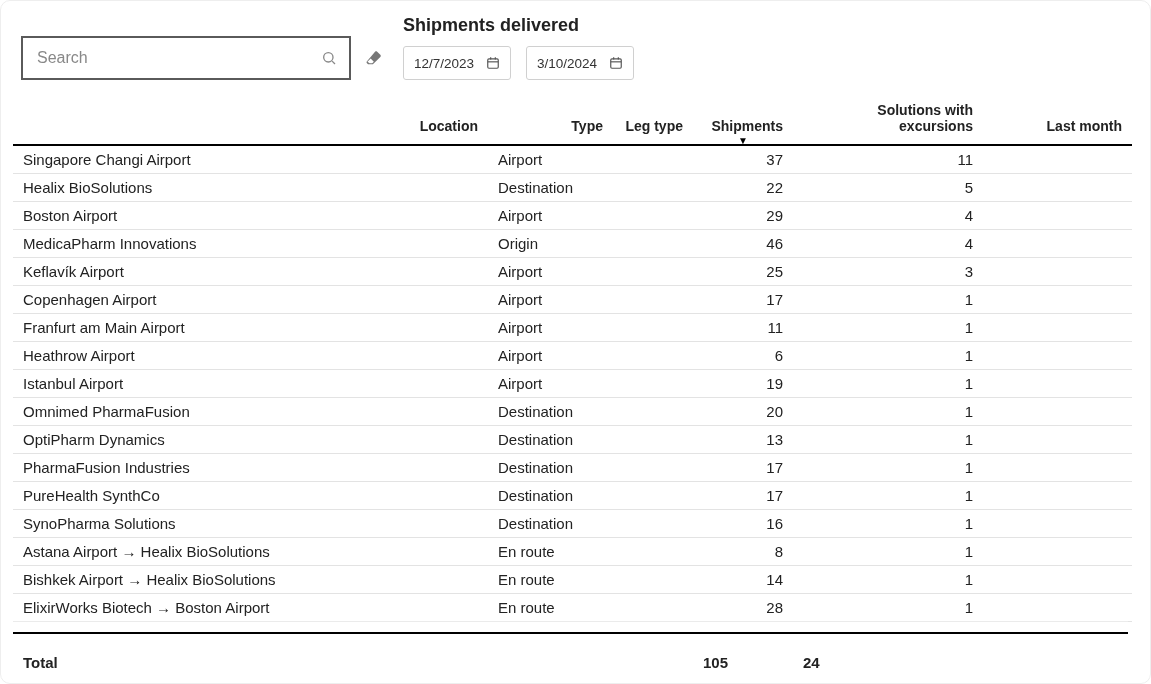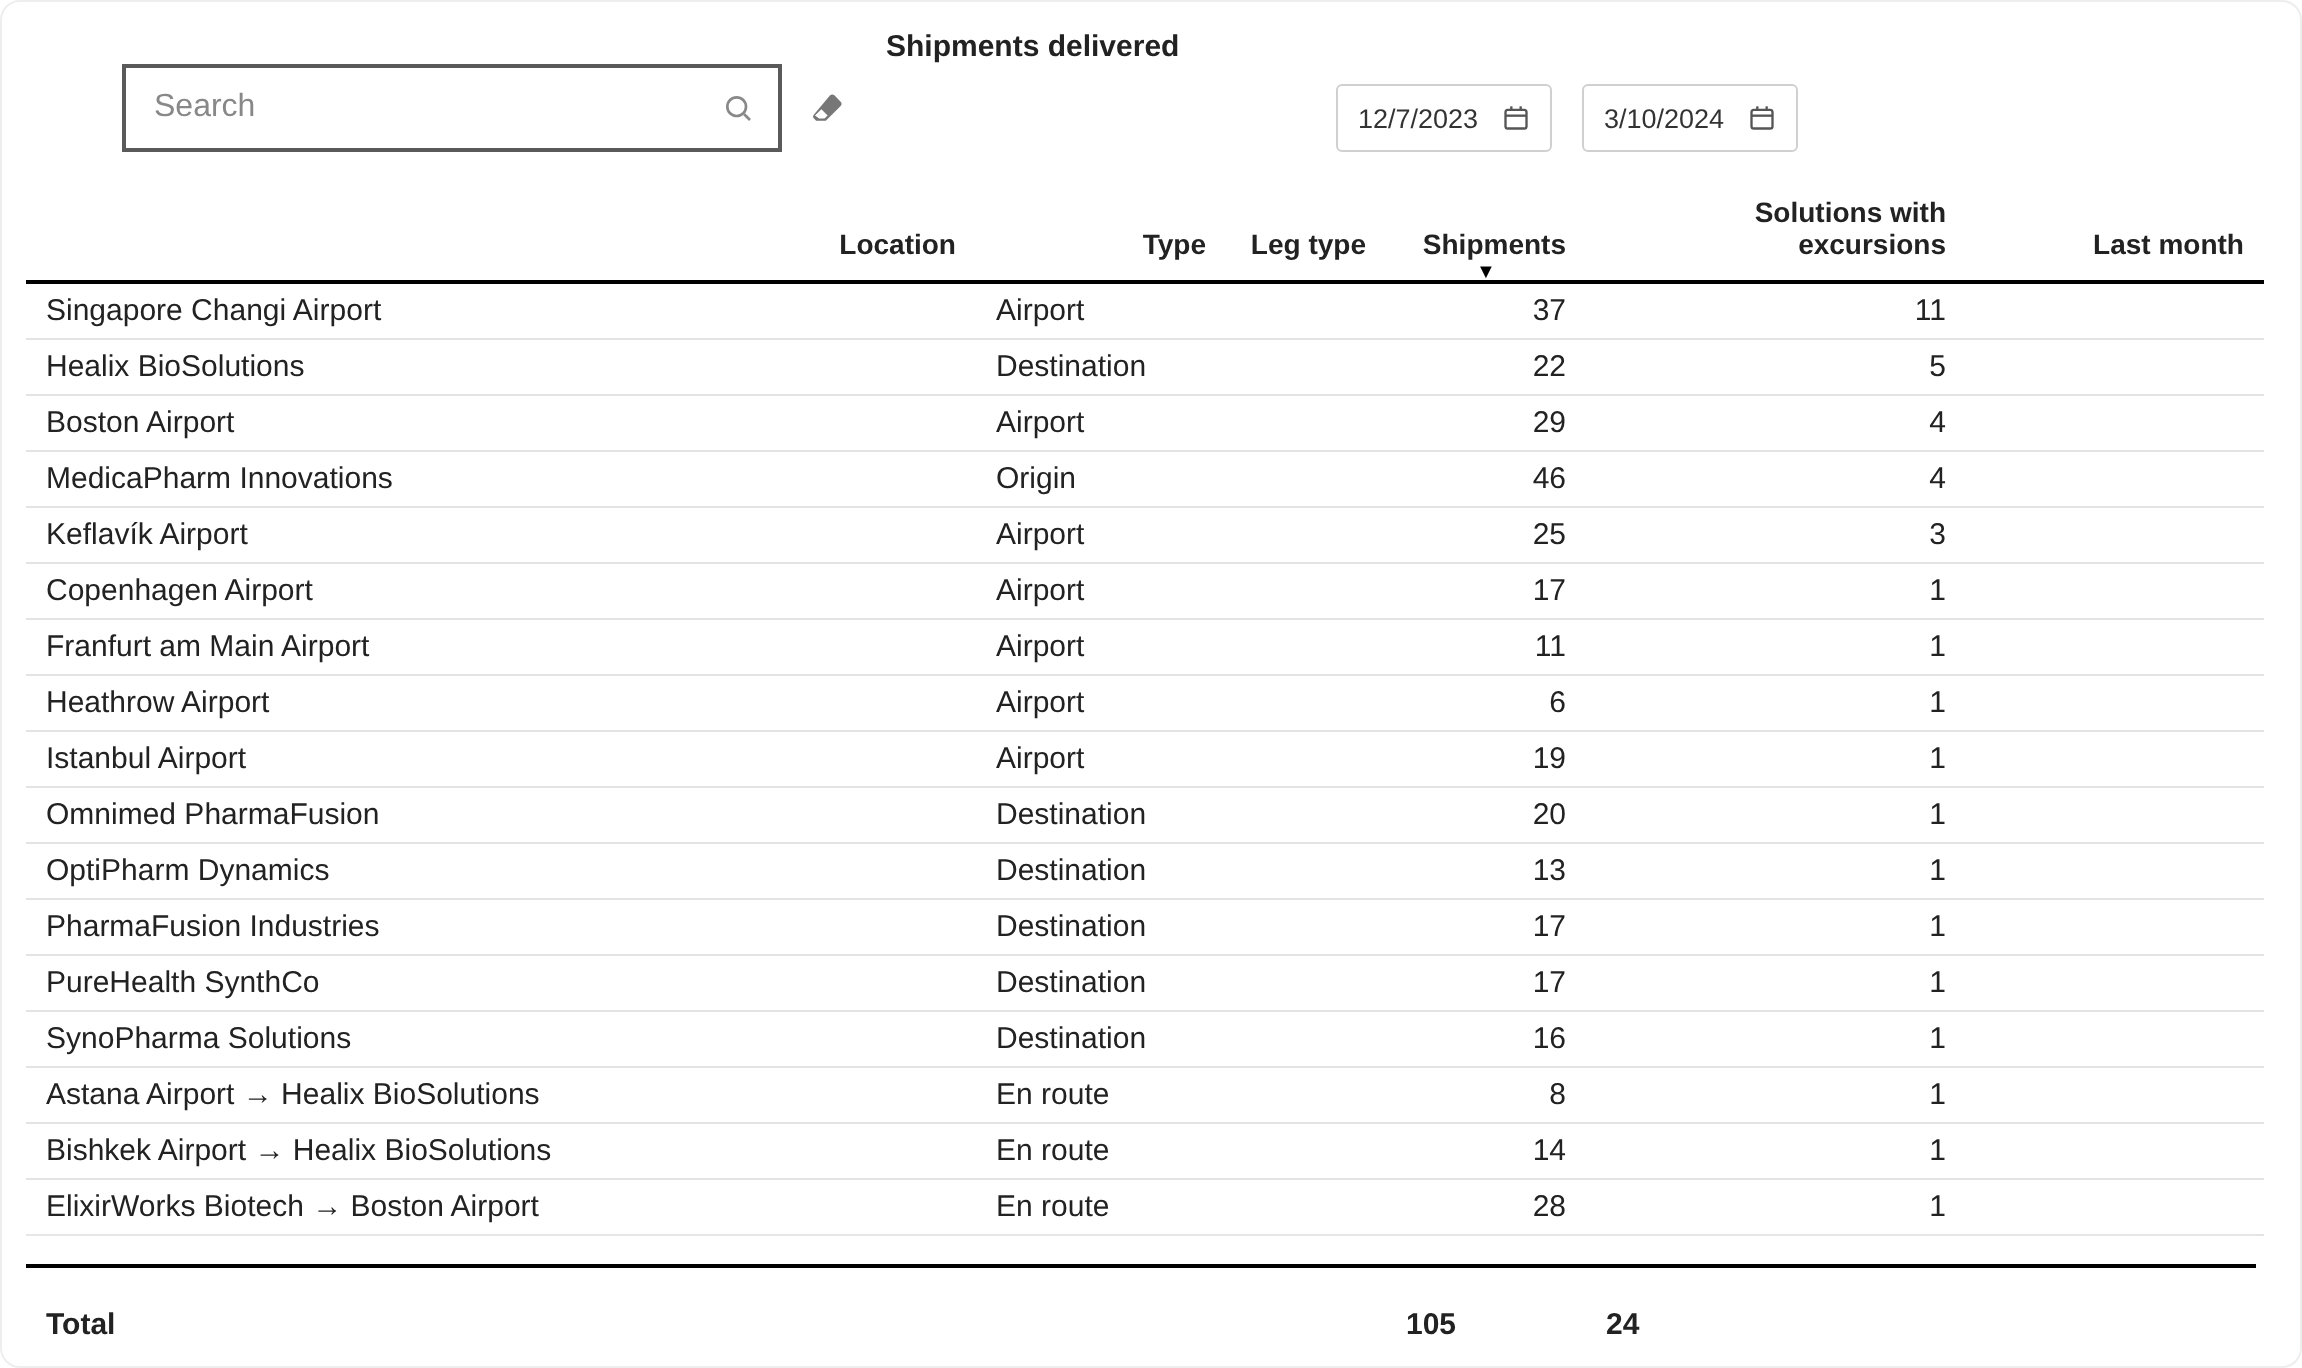--- a/index.html
+++ b/index.html
@@ -32,21 +32,20 @@
     display: flex;
     align-items: flex-end;
     gap: 18px;
     padding: 8px 8px 6px 8px;
   }
   .search-group {
     display: flex;
     align-items: center;
     gap: 12px;
     margin-top: 14px;
-    margin-left: 40px;
   }
   .search-box {
     width: 330px;
     height: 44px;
     border: 2px solid #5a5a5a;
     display: flex;
     align-items: center;
     padding: 0 12px;
     gap: 8px;
   }
@@ -61,25 +60,25 @@
   .search-box input::placeholder { color: #888; }
   .icon { display: inline-flex; }
   .eraser-btn {
     width: 22px; height: 22px;
     color: #666;
     display: flex; align-items: center; justify-content: center;
     cursor: pointer;
   }
   .right-col { flex: 1; }
   .section-title {
-    font-size: 15px;
+    font-size: 18px;
     font-weight: bold;
     margin: 0 0 10px 0;
   }
-  .date-row { display: flex; gap: 15px; justify-content: center; }
+  .date-row { display: flex; gap: 15px; }
   .date-box {
     height: 34px;
     min-width: 108px;
     border: 1px solid #d0d0d0;
     border-radius: 3px;
     display: flex;
     align-items: center;
     justify-content: space-between;
     padding: 0 10px;
     gap: 10px;

